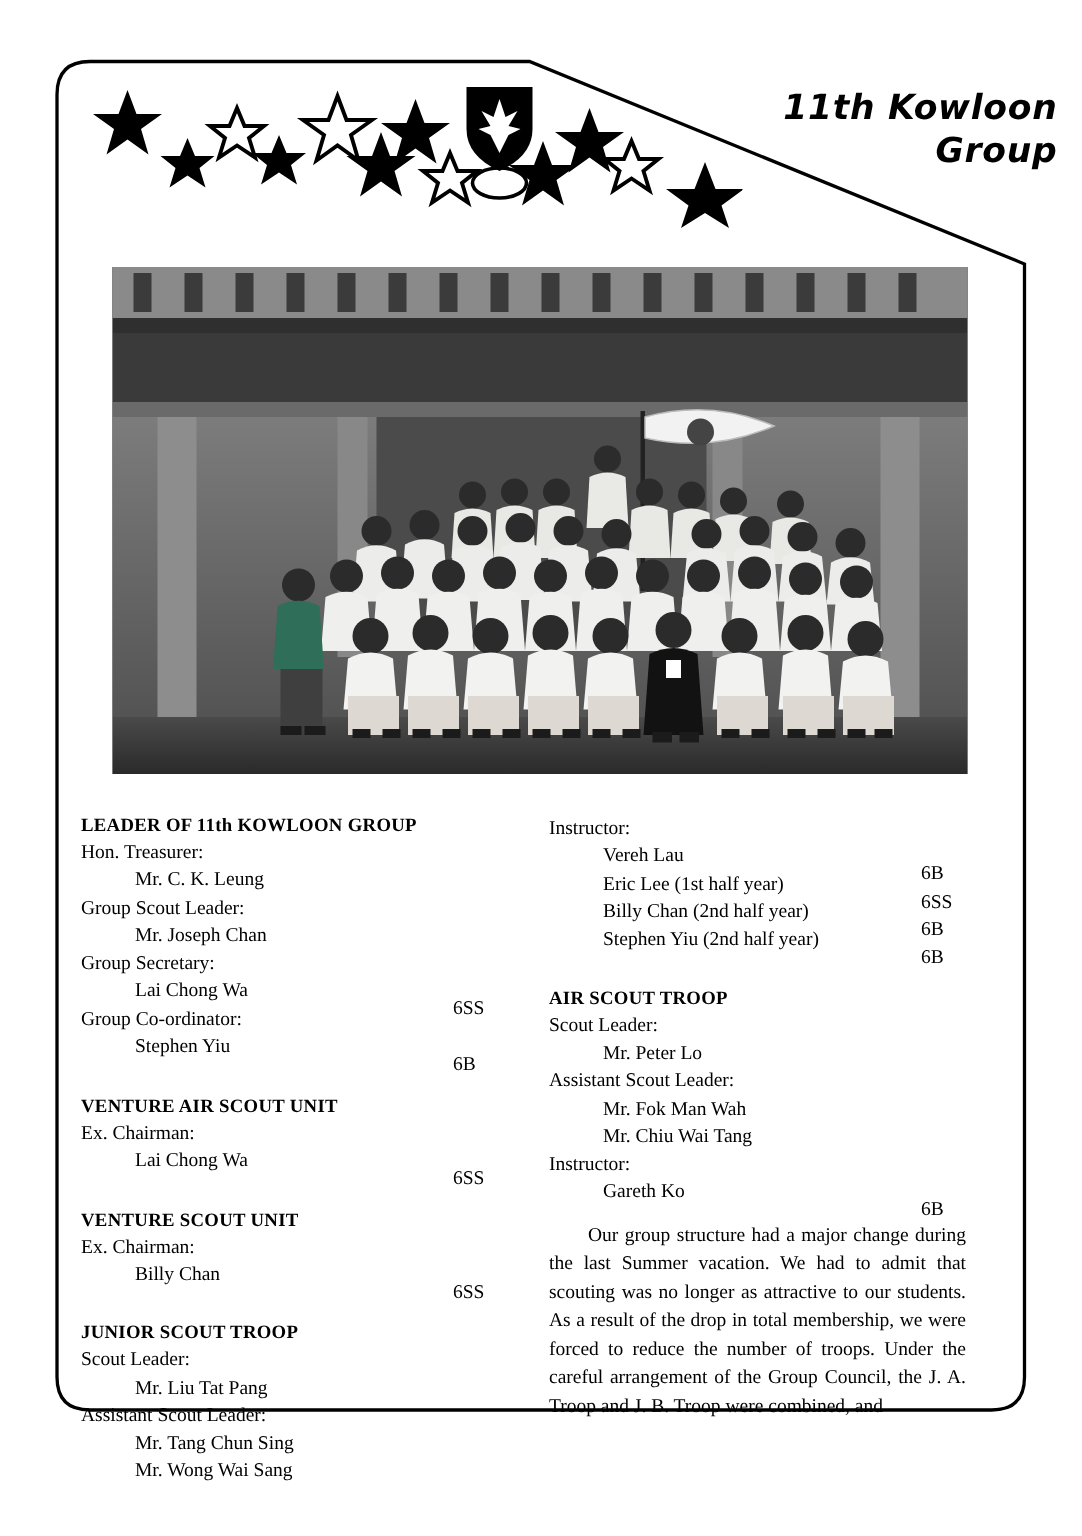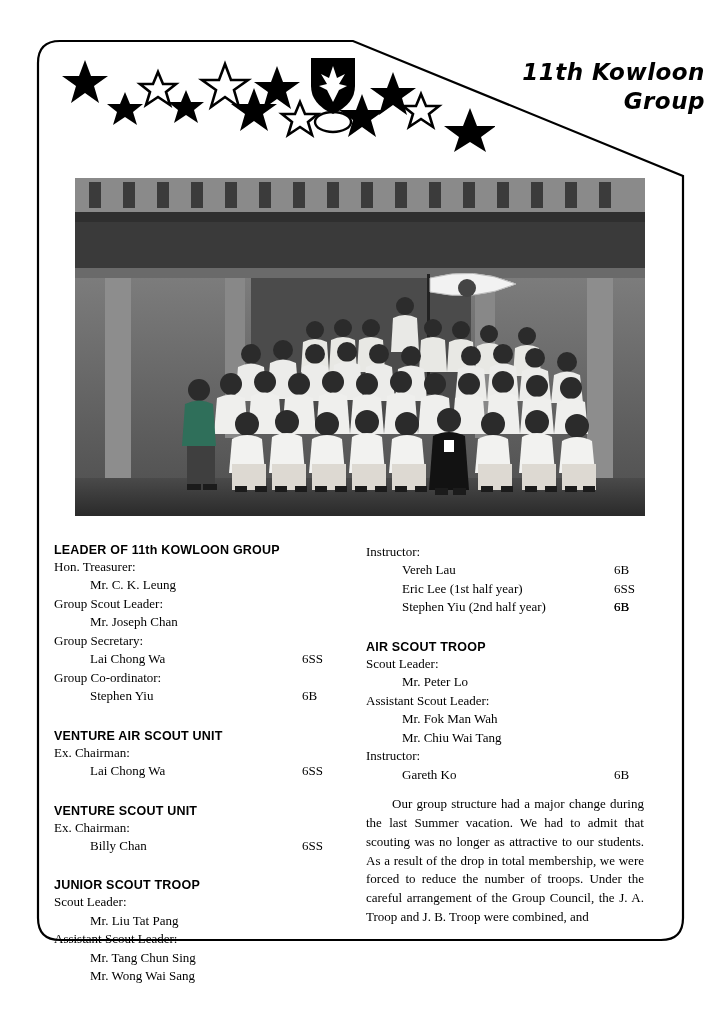--- a/index.html
+++ b/index.html
@@ -73,21 +73,21 @@
   }
   .col {
     position: absolute;
     top: 0;
     width: 278px;
   }
   .col-left { left: 0; }
   .col-right { left: 312px; }
 
   .sec-head {
-    font-family: Liberation Sans, sans-serif;
+    font-family: Liberation Serif, serif;
     font-weight: bold;
     font-size: 12.5px;
     letter-spacing: 0.2px;
     margin: 0 0 1px 0;
     white-space: nowrap;
   }
   .sec-head.spaced { margin-top: 23px; }
   .role {
     font-size: 13px;
     line-height: 1.42;
@@ -102,20 +102,21 @@
   }
   .person-name {
     padding-left: 36px;
     flex: 0 0 auto;
     text-align: center;
   }
   .person-code {
     position: absolute;
     left: 248px;
     font-size: 13px;
+    margin-top: 12px;
   }
   .person-wrap {
     position: relative;
   }
 
   .para {
     font-size: 13px;
     line-height: 1.45;
     text-align: justify;
     text-indent: 26px;
@@ -529,20 +530,21 @@
         </div>
       </div>
       <div class="person-wrap">
         <div class="person-row">
           <span class="person-name">Eric Lee (1st half year)</span>
           <span class="person-code">6SS</span>
         </div>
       </div>
       <div class="person-wrap">
         <div class="person-row">
+          <span class="person-name">Billy Chan (2nd half year)</span>
           <span class="person-code">6B</span>
         </div>
       </div>
       <div class="person-wrap">
         <div class="person-row">
           <span class="person-name">Stephen Yiu (2nd half year)</span>
           <span class="person-code">6B</span>
         </div>
       </div>
 

